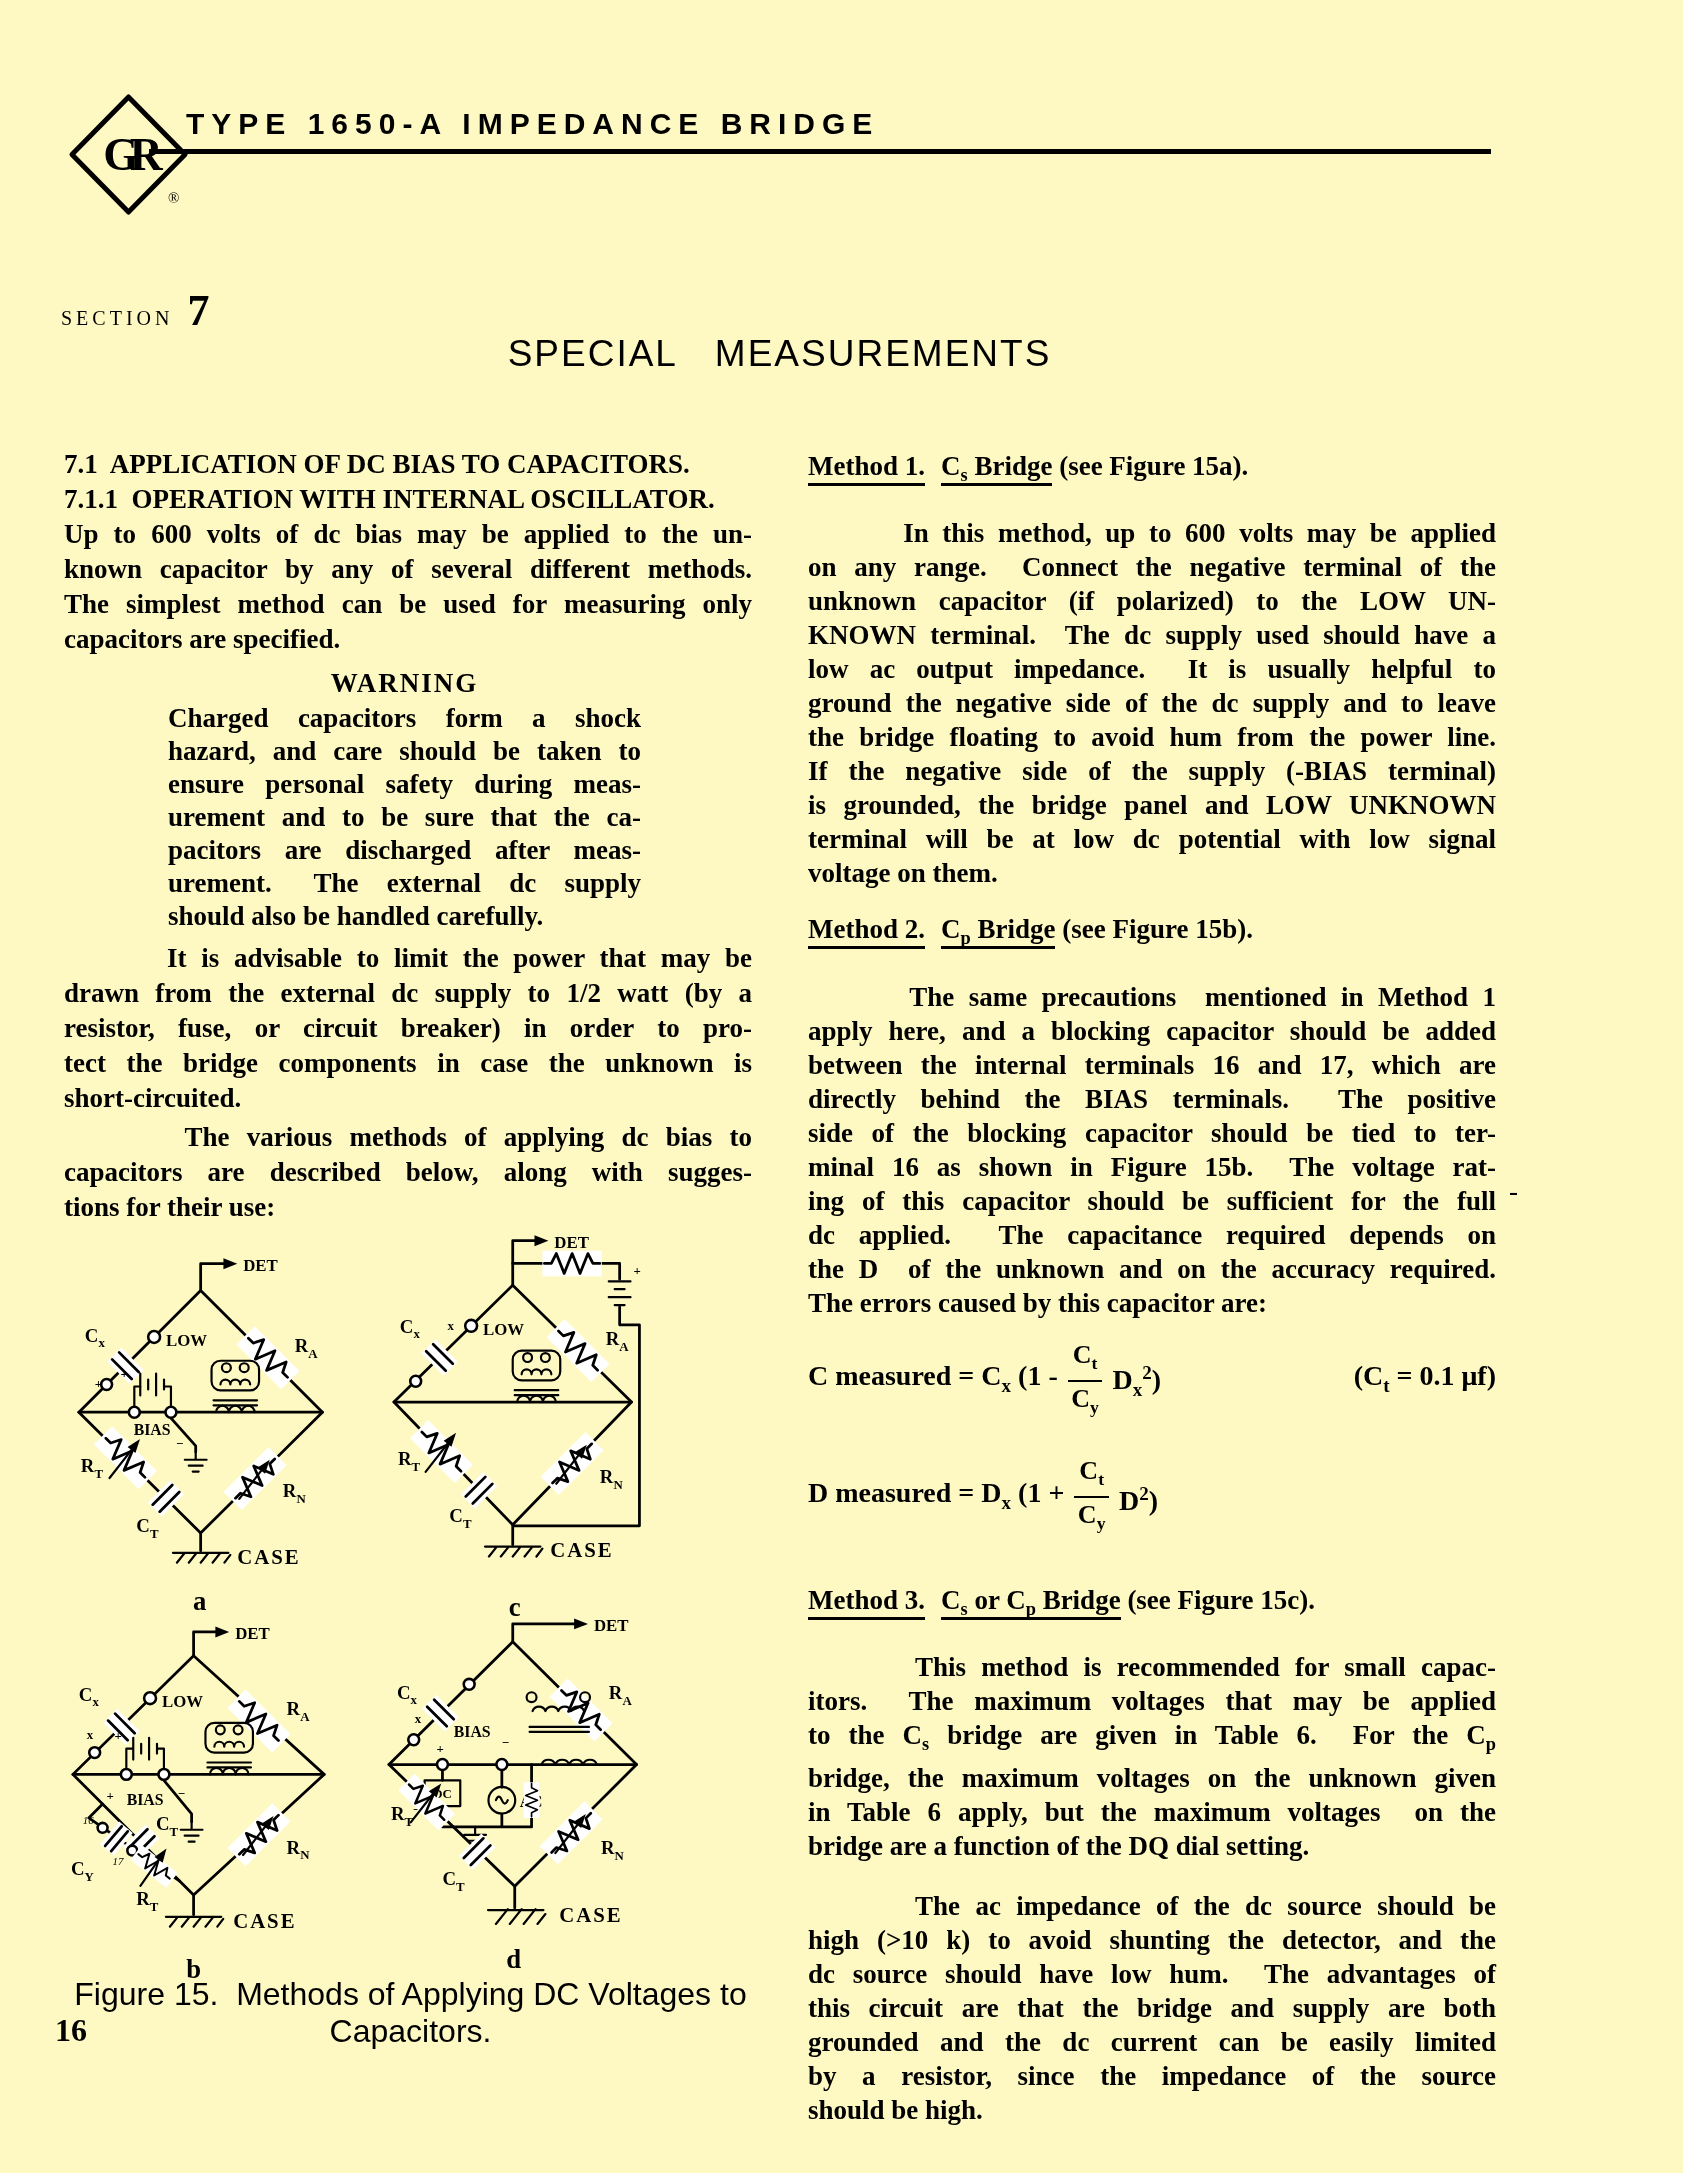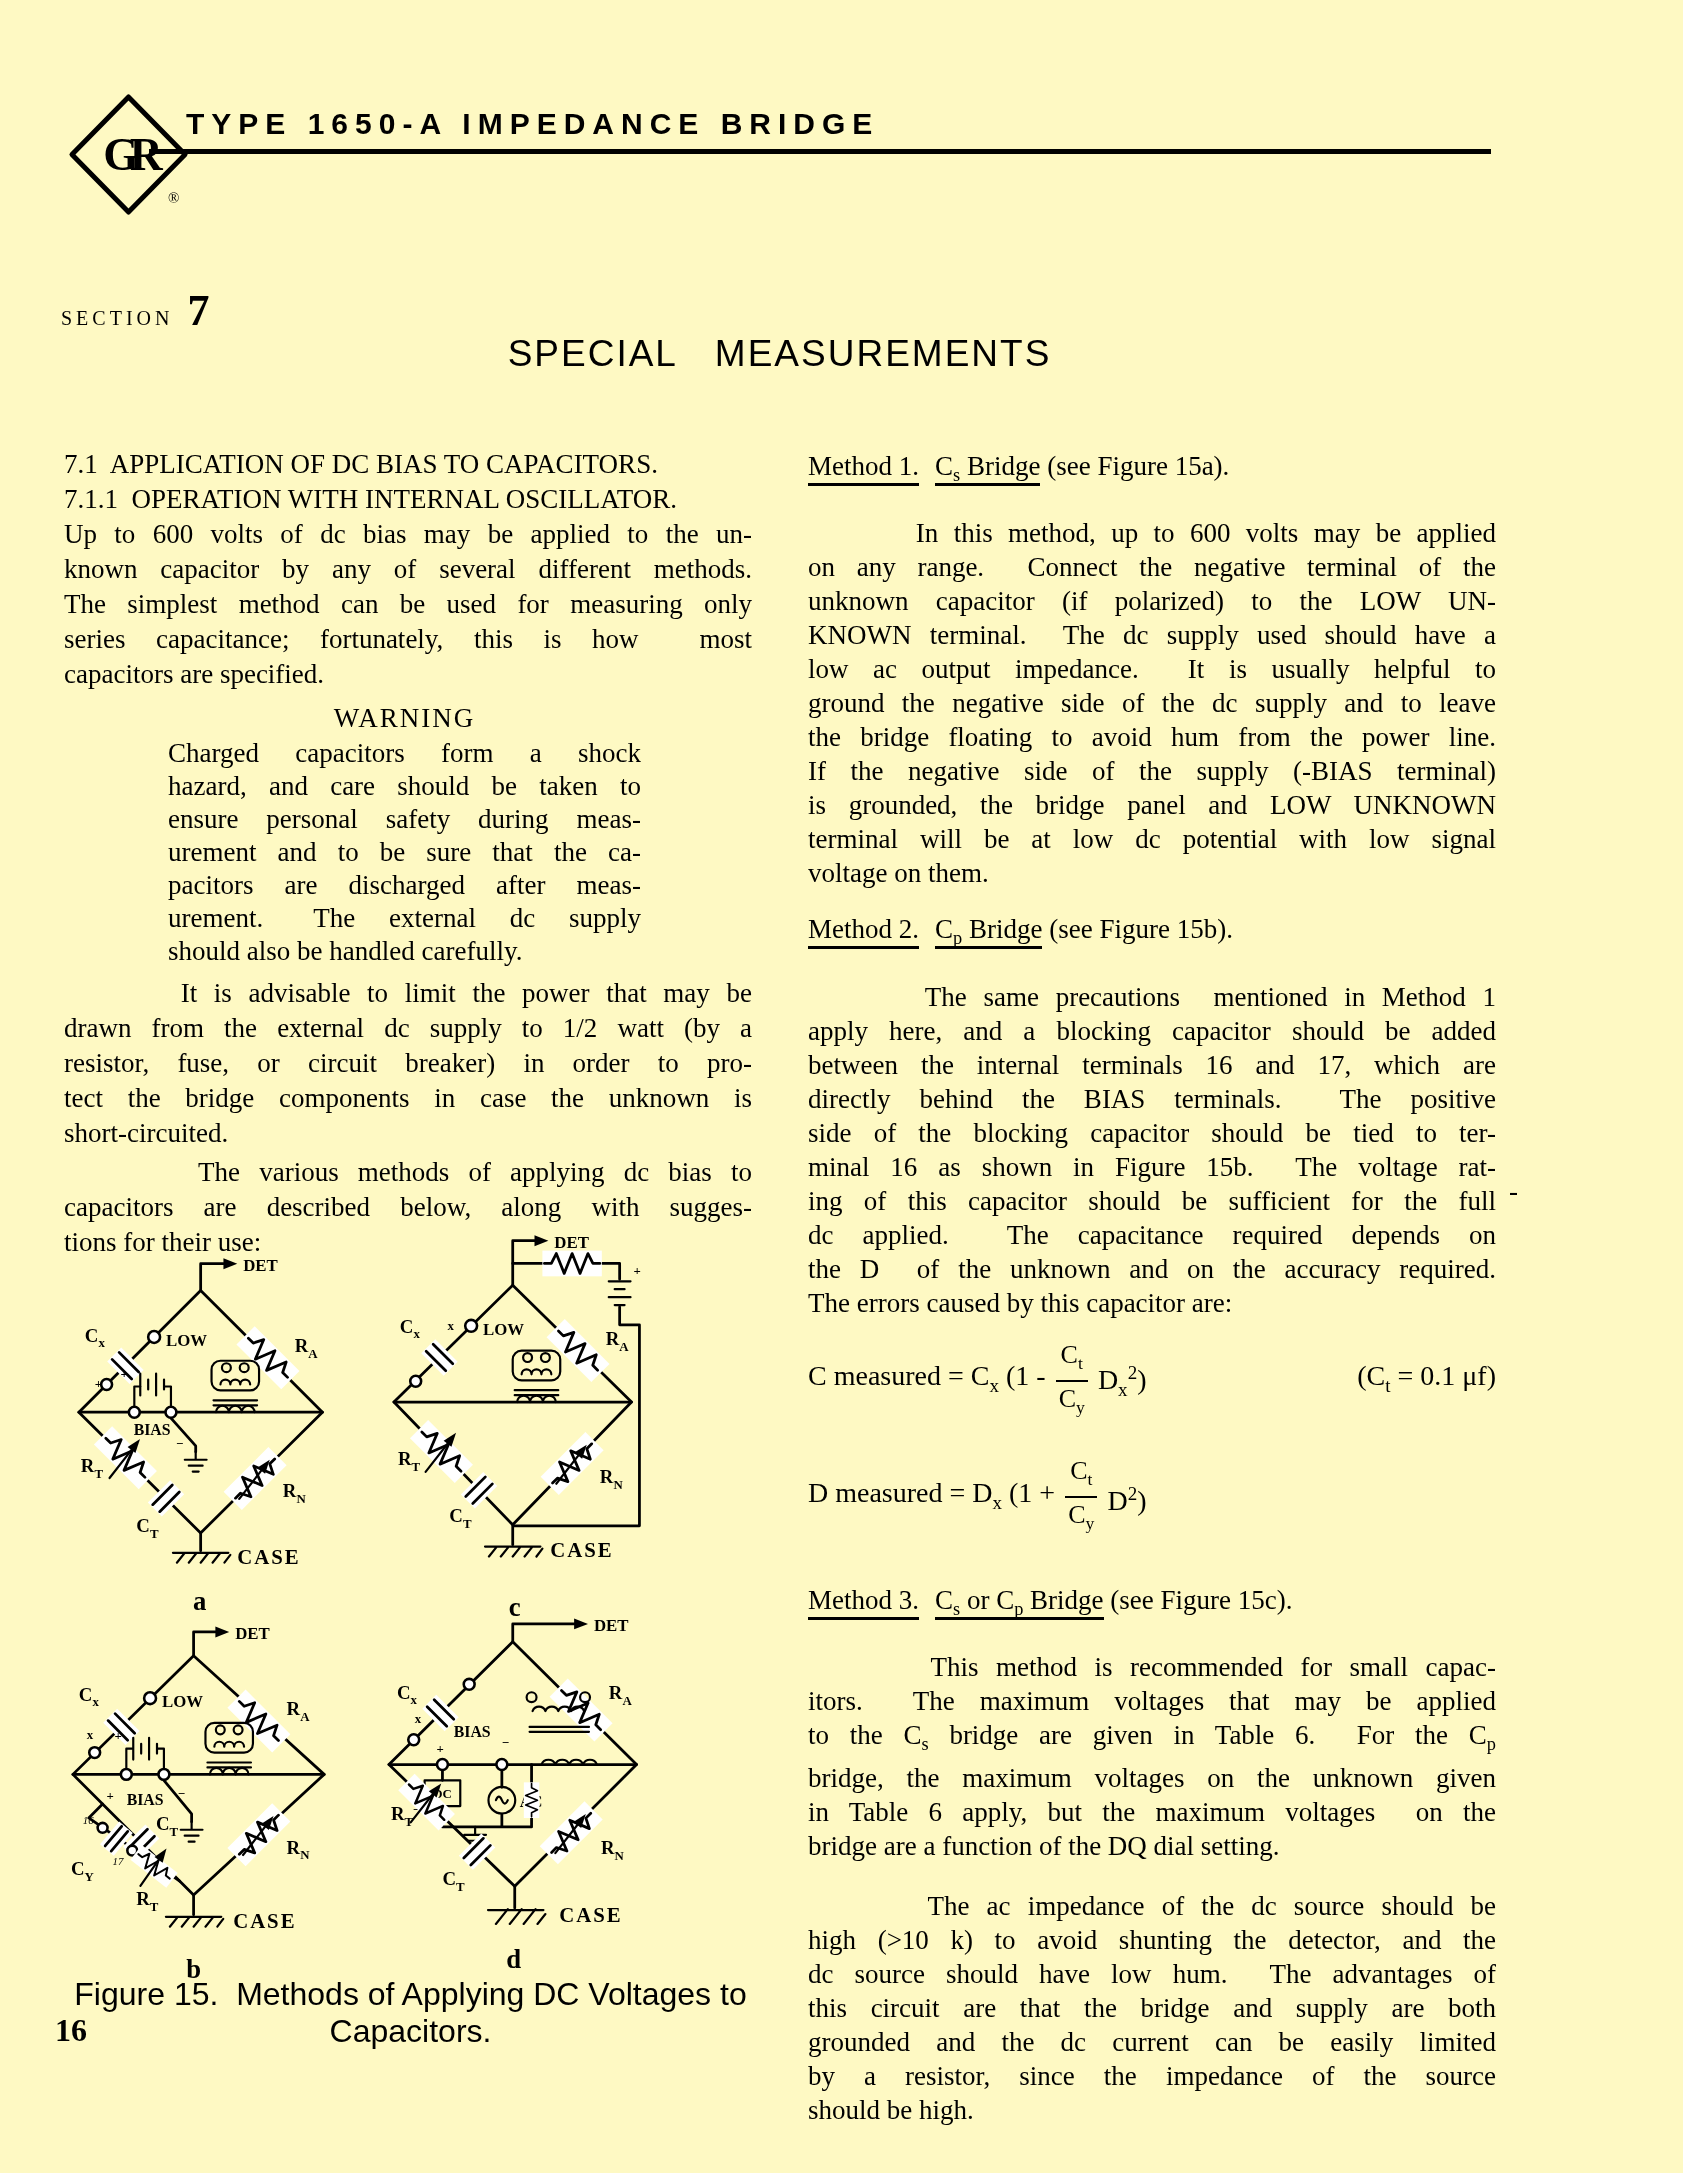--- a/index.html
+++ b/index.html
@@ -15,21 +15,21 @@
 
   
   .section-row{position:absolute;left:61px;top:285px;}
   .section-word{font-size:20px;letter-spacing:4px;}
   .section-num{font-weight:bold;font-size:44px;margin-left:14px;font-style:normal;}
   .page-heading{position:absolute;left:64px;top:333px;width:1431px;text-align:center;
                 font-family:"Liberation Sans",sans-serif;font-weight:normal;font-size:37px;
                 letter-spacing:2px;word-spacing:26px;}
 
   
-  .columns{position:absolute;left:64px;top:447px;width:1436px;display:flex;gap:56px;}
+  .columns{position:absolute;left:64px;top:447px;width:1436px;display:flex;gap:56px;font-weight:bold;}
   .col{font-size:27px;line-height:35px;}
   .col-left{width:688px;}
   .col-right{width:688px;line-height:34px;}
   .jl{text-align:justify;text-align-last:justify;}
   .hline{white-space:nowrap;}
 
   .warning{margin:10px 0 0 104px;width:473px;line-height:33px;}
   .warning-title{text-align:center;margin-bottom:2px;letter-spacing:2px;}
   .p2{margin-top:8px;} .p3{margin-top:4px;}
 
@@ -96,21 +96,20 @@
 
   <div class="columns">
 
     <div class="col col-left">
       <div class="hline">7.1&nbsp; APPLICATION OF DC BIAS TO CAPACITORS.</div>
       <div class="hline">7.1.1&nbsp; OPERATION WITH INTERNAL OSCILLATOR.</div>
       <div class="para">
           <div class="jl">Up to 600 volts of dc bias may be applied to the un-</div>
           <div class="jl">known capacitor by any of several different methods.</div>
           <div class="jl">The simplest method can be used for measuring only</div>
-          <div class="jl">series capacitance; fortunately, this is how &nbsp;most</div>
           <div>capacitors are specified.</div>
         </div>
 
       <div class="warning">
         <div class="warning-title">WARNING</div>
         <div>
             <div class="jl">Charged &nbsp;capacitors &nbsp;form &nbsp;a &nbsp;shock</div>
             <div class="jl">hazard, and care should be taken to</div>
             <div class="jl">ensure personal safety during meas-</div>
             <div class="jl">urement and to be sure that the ca-</div>

